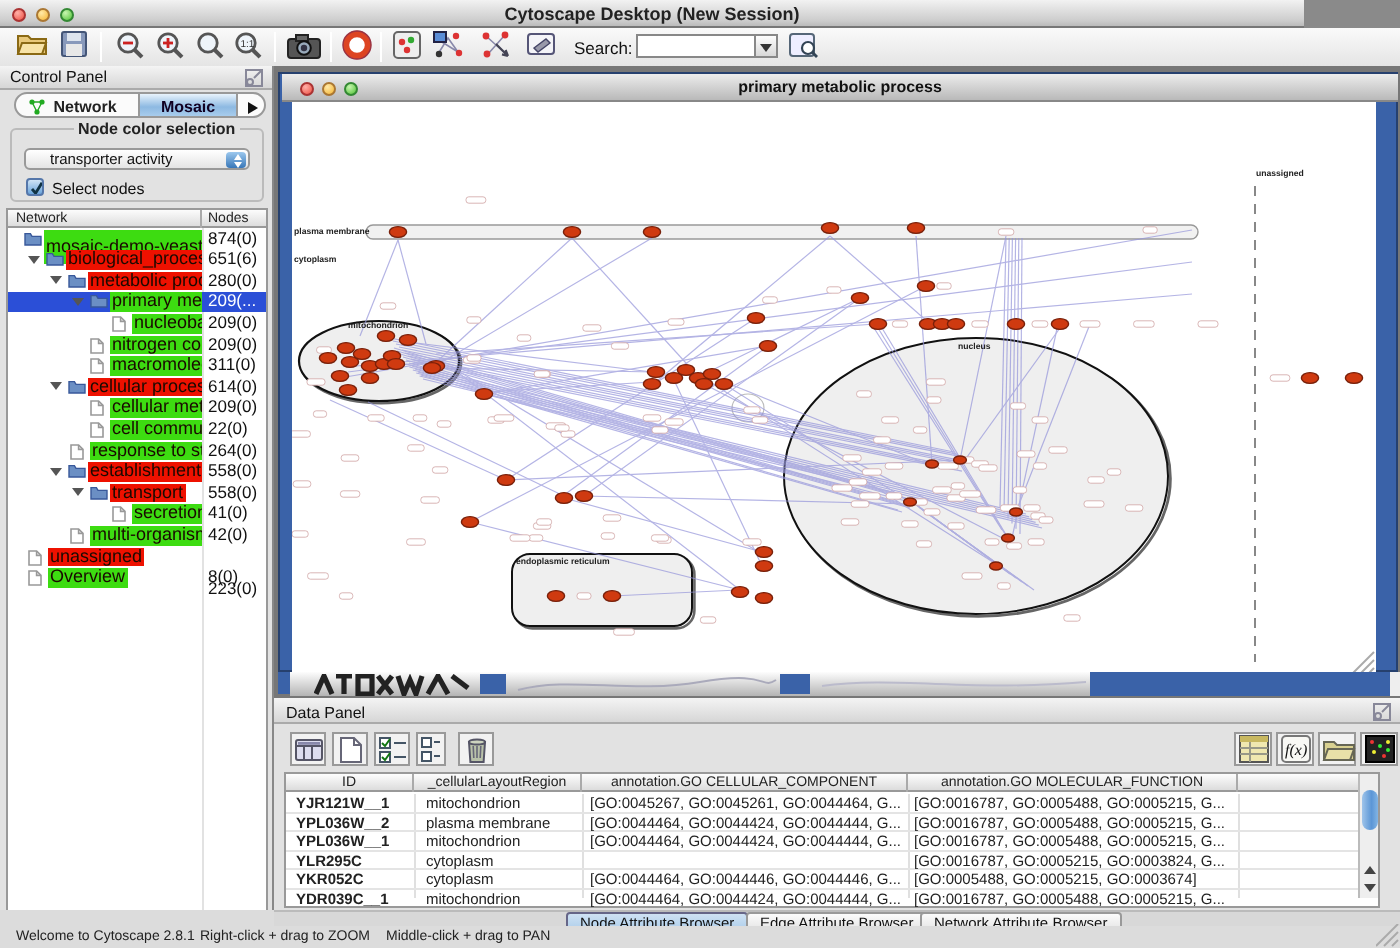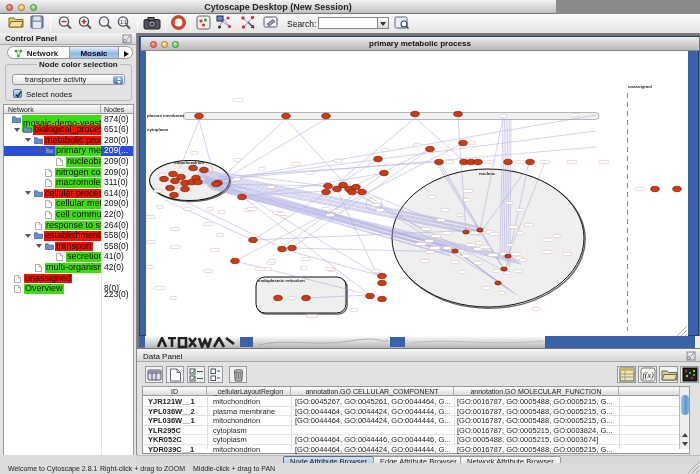--- a/index.html
+++ b/index.html
@@ -9,21 +9,21 @@
 .dot { position:absolute; top:4px; width:7px; height:7px; border-radius:50%; }
 .dr { position:absolute; left:0; width:536px; height:9.6px; font-size:7.5px; line-height:9.6px; color:#222; border-bottom:1px solid #e4e4e4; white-space:nowrap; }
 .dr span { position:absolute; overflow:hidden; }
 .c1 { left:5px; width:60px; font-weight:bold; }
 .c2 { left:70px; width:80px; }
 .c3 { left:152px; width:160px; }
 .c4 { left:314px; width:165px; }
 .hseg { position:absolute; top:0; height:9px; border-right:1px solid #aaa; font-size:7px; line-height:9px; text-align:center; color:#222; }
 </style></head><body>
 
-<div class="abs" style="left:0;top:0;width:556px;height:14px;background:linear-gradient(#f2f2f2,#ccc 80%,#bbb);border-bottom:1px solid #777;">
+<div class="abs" style="left:0;top:0;width:652px;height:14px;background:linear-gradient(#f2f2f2,#ccc 80%,#bbb);border-bottom:1px solid #777;">
   <span class="dot" style="left:6px;background:radial-gradient(circle at 35% 30%,#ffb0a8,#ee4f42);border:0.5px solid #a33;"></span>
   <span class="dot" style="left:18px;background:radial-gradient(circle at 35% 30%,#ffe9a8,#f5b431);border:0.5px solid #a73;"></span>
   <span class="dot" style="left:30px;background:radial-gradient(circle at 35% 30%,#c8f5b0,#4fc234);border:0.5px solid #383;"></span>
   <div style="text-align:center;font-size:9px;line-height:14px;color:#222;font-weight:bold;">Cytoscape Desktop (New Session)</div>
 </div>
 
 <div class="abs" style="left:0;top:14px;width:700px;height:22px;background:linear-gradient(#fafafa,#e2e2e2);border-bottom:1px solid #999;">
 <span class="ti" style="left:8px">
       <svg width="16" height="14" viewBox="0 0 16 14">
         <path d="M1 3 L6 3 L7.5 4.5 L15 4.5 L15 12 L1 12 Z" fill="#e8c87a" stroke="#8a6914"></path>
@@ -125,21 +125,21 @@
         <circle cx="10" cy="9" r="3" fill="#fff" stroke="#345" stroke-width="1.1"></circle>
         <line x1="12" y1="11" x2="14.5" y2="13.5" stroke="#345" stroke-width="1.4"></line>
       </svg>
     </span>
 </div>
 
 <div class="abs" style="left:137px;top:33px;width:563px;height:322px;background:#777;"></div>
 
 <div class="abs" style="left:0;top:33px;width:137px;height:430px;background:#e2e2e2;border-right:1px solid #888;">
   <div class="abs" style="left:0;top:0;width:136px;height:12px;background:linear-gradient(#f4f4f4,#d6d6d6);border-bottom:1px solid #aaa;">
-    <span style="position:absolute;left:5px;top:1px;font-size:8px;color:#111;font-weight:bold;">Control Panel</span>
+    <span style="position:absolute;left:5px;top:1px;font-size:8px;color:#111;">Control Panel</span>
     <svg style="position:absolute;right:4px;top:1px" width="10" height="10" viewBox="0 0 10 10">
         <rect x="1" y="1" width="8" height="8" fill="none" stroke="#889" stroke-width="1"></rect>
         <circle cx="3" cy="7" r="1.5" fill="none" stroke="#889"></circle>
         <path d="M5 5 L8.5 1.5" stroke="#889"></path>
       </svg>
   </div>
   <div class="abs" style="left:7px;top:13px;width:126px;height:13px;border:1px solid #999;border-radius:6.5px;background:#fbfbfb;overflow:hidden;">
     <div class="abs" style="left:0;top:0;width:61px;height:13px;font-size:8px;font-weight:bold;color:#222;text-align:center;line-height:13px;">
       <svg style="position:absolute;left:6px;top:2px" width="9" height="9" viewBox="0 0 9 9">
           <circle cx="2" cy="2" r="1.3" fill="#2a2"></circle>

